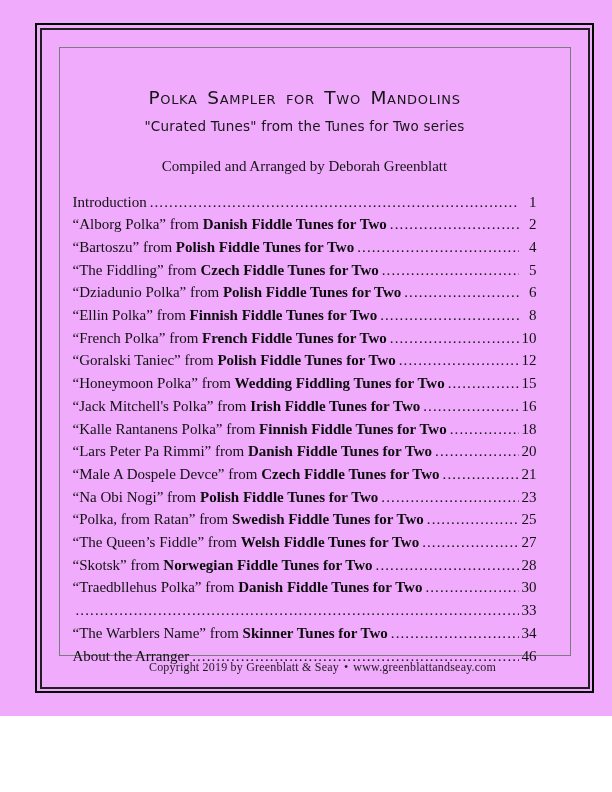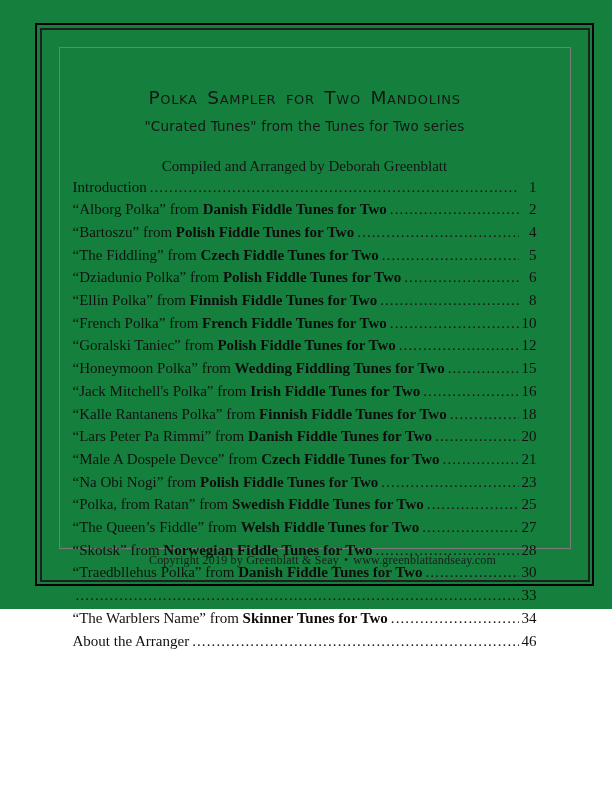--- a/index.html
+++ b/index.html
@@ -6,22 +6,22 @@
   html, body { width: 612px; height: 792px; }
   body {
     background: #ffffff;
     font-family: "Liberation Serif", serif;
     color: #111111;
     overflow: hidden;
   }
   .page {
     position: relative;
     width: 612px;
-    height: 609px;
-    background: #15803d;
+    height: 716px;
+    background: #f0abfc;
   }
   
   .outer-frame {
     position: absolute;
     left: 35px; top: 23px; right: 18px; bottom: 23px;
     border: 2.5px solid #000000;
   }
   .middle-frame {
     position: absolute;
     inset: 2.5px;
@@ -59,20 +59,21 @@
   }
   .book-subtitle b { font-weight: 400; }
   .byline {
     font-family: "Liberation Serif", serif;
     font-size: 15px;
     line-height: 20px;
     margin-top: 20px;
     color: #141414;
   }
   .toc {
+    margin-top: 15px;
   }
   .toc-row {
     display: flex;
     align-items: baseline;
     font-size: 15px;
     line-height: 22.7px;
     white-space: nowrap;
   }
   .toc-text { white-space: pre-wrap; }
   .toc-text b { font-weight: 700; color: #0d0d0d; }

